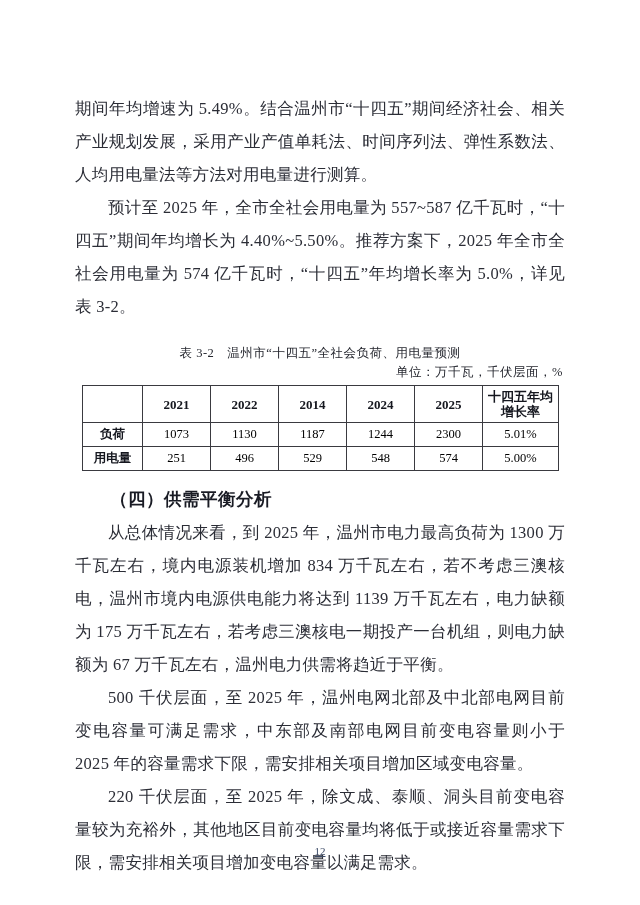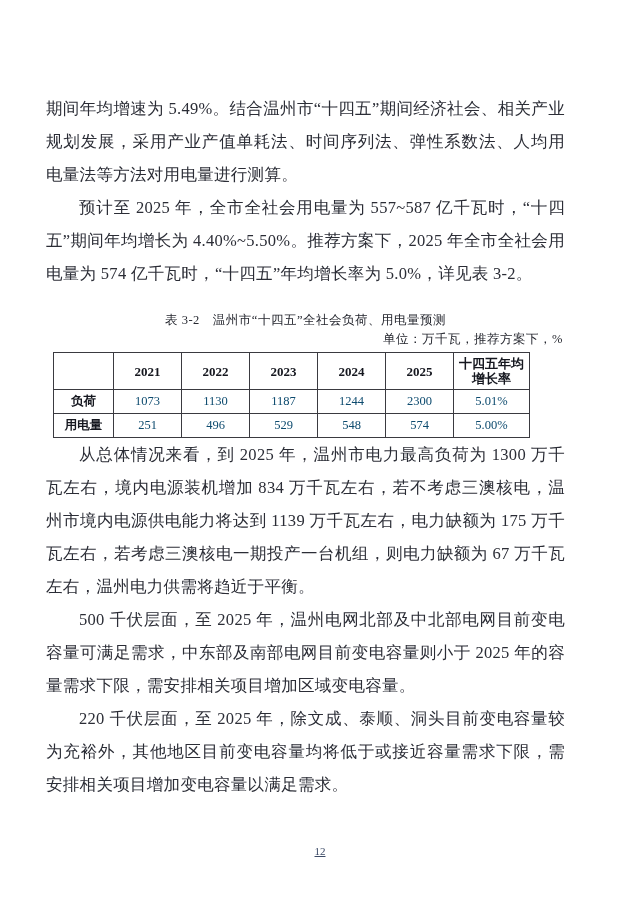--- a/index.html
+++ b/index.html
@@ -7,21 +7,21 @@
     padding: 0;
     background: #f7f7f7;
   }
   .page {
     position: relative;
     width: 640px;
     height: 905px;
     margin: 0 auto;
     background: #ffffff;
     box-sizing: border-box;
-    padding: 92px 75px 0 46px;
+    padding: 92px 75px 0 75px;
     font-family: "Liberation Serif", "DejaVu Serif", serif;
     color: #2b2d36;
     overflow: hidden;
   }
   .para {
     margin: 0;
     font-size: 16.5px;
     line-height: 33px;
     text-align: justify;
     letter-spacing: 0.3px;
@@ -58,21 +58,21 @@
   table.forecast th {
     font-size: 13px;
     font-weight: bold;
     color: #15171f;
     height: 34px;
     line-height: 15px;
   }
   table.forecast td {
     font-size: 12.5px;
     height: 21px;
-    color: #0c4a6e;
+    color: #000000;
   }
   table.forecast td.rowlabel {
     font-weight: bold;
     color: #15171f;
   }
   col.c-label { width: 60px; }
   col.c-year  { width: 68px; }
   col.c-cagr  { width: 76px; }
   .section-heading {
     margin: 13px 0 2px 0;
@@ -97,38 +97,38 @@
 </style>
 </head>
 <body>
 
 <div class="page">
 
   <p class="para">期间年均增速为 5.49%。结合温州市“十四五”期间经济社会、相关产业规划发展，采用产业产值单耗法、时间序列法、弹性系数法、人均用电量法等方法对用电量进行测算。</p>
   <p class="para indent">预计至 2025 年，全市全社会用电量为 557~587 亿千瓦时，“十四五”期间年均增长为 4.40%~5.50%。推荐方案下，2025 年全市全社会用电量为 574 亿千瓦时，“十四五”年均增长率为 5.0%，详见表 3-2。</p>
 
   <div class="table-title">表 3-2　温州市“十四五”全社会负荷、用电量预测</div>
-  <div class="table-unit">单位：万千瓦，推荐方案下，%</div>
+  <div class="table-unit">单位：万千瓦，千伏层面，%</div>
 
   <table class="forecast">
     <colgroup>
       <col class="c-label">
       <col class="c-year">
         <col class="c-year">
         <col class="c-year">
         <col class="c-year">
         <col class="c-year">
       <col class="c-cagr">
     </colgroup>
     <tbody>
         <tr>
       <th></th>
       <th>2021</th>
       <th>2022</th>
-      <th>2023</th>
+      <th>2014</th>
       <th>2024</th>
       <th>2025</th>
       <th>十四五年均增长率</th>
     </tr>
     <tr>
       <td class="rowlabel">负荷</td>
       <td>1073</td>
       <td>1130</td>
       <td>1187</td>
       <td>1244</td>
@@ -140,20 +140,21 @@
       <td>251</td>
       <td>496</td>
       <td>529</td>
       <td>548</td>
       <td>574</td>
       <td>5.00%</td>
     </tr>
   </tbody>
     </table>
 
+  <div class="section-heading">（四）供需平衡分析</div>
 
   <p class="para indent">从总体情况来看，到 2025 年，温州市电力最高负荷为 1300 万千瓦左右，境内电源装机增加 834 万千瓦左右，若不考虑三澳核电，温州市境内电源供电能力将达到 1139 万千瓦左右，电力缺额为 175 万千瓦左右，若考虑三澳核电一期投产一台机组，则电力缺额为 67 万千瓦左右，温州电力供需将趋近于平衡。</p>
   <p class="para indent">500 千伏层面，至 2025 年，温州电网北部及中北部电网目前变电容量可满足需求，中东部及南部电网目前变电容量则小于 2025 年的容量需求下限，需安排相关项目增加区域变电容量。</p>
   <p class="para indent">220 千伏层面，至 2025 年，除文成、泰顺、洞头目前变电容量较为充裕外，其他地区目前变电容量均将低于或接近容量需求下限，需安排相关项目增加变电容量以满足需求。</p>
 
   <div class="page-number">12</div>
 
 </div>
 
 </body></html>

